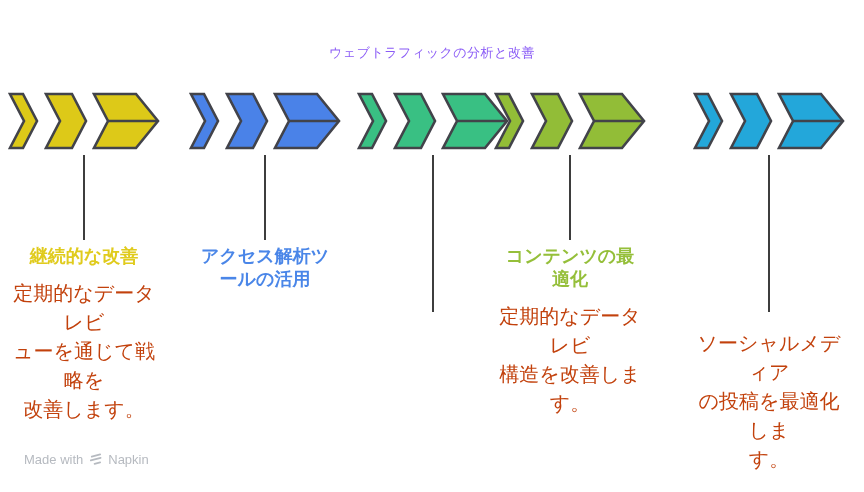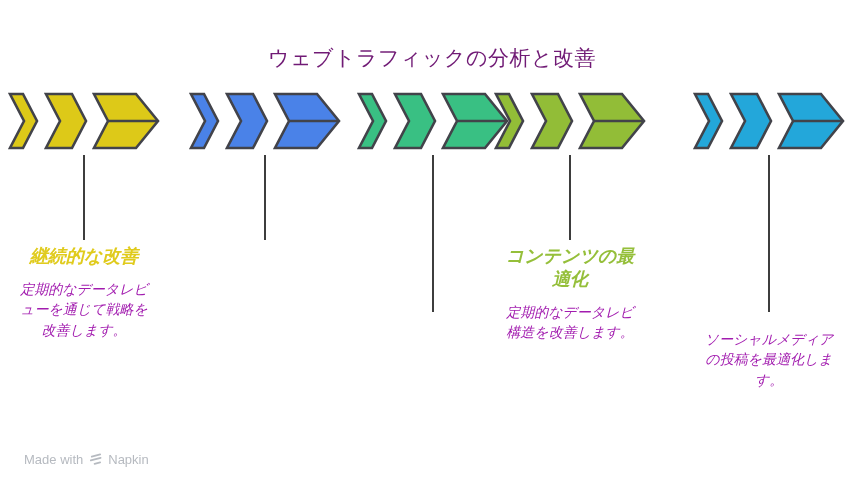--- a/index.html
+++ b/index.html
@@ -2,44 +2,44 @@
 <html><head>
 <meta charset="utf-8">
 <style>
   html,body{margin:0;padding:0;background:#fff;}
   #canvas{
     position:relative;width:864px;height:492px;background:#ffffff;
     overflow:hidden;font-family:"Liberation Sans","DejaVu Sans",sans-serif;
   }
   .diagram-title{
     position:absolute;top:44px;left:0;width:100%;text-align:center;
-    font-size:21px;letter-spacing:.5px;color:#701a75;
+    font-size:13px;letter-spacing:.5px;color:#8b5cf6;
   }
-  .step{position:absolute;top:92px;width:168px;height:380px;font-style:italic;}
+  .step{position:absolute;top:92px;width:168px;height:380px;}
   .step .arrows{display:block;margin:0 auto;}
   .arrow-shape{stroke:#42434a;stroke-width:2.6;stroke-linejoin:miter;}
   .arrow-midline{stroke:#42434a;stroke-width:2.6;}
   .connector{
     position:absolute;left:50%;top:63px;width:1.5px;margin-left:-1px;
     background:#3d3d3d;
   }
   .step.low-text .connector{height:85px;}
   .step.high-text .connector{height:157px;}
   .textblock{
     position:absolute;left:50%;transform:translateX(-50%);
     width:160px;text-align:center;
   }
   .step.low-text  .textblock{top:153px;}
   .step.high-text .textblock{top:226px;}
   .step-heading{
     font-size:18px;font-weight:700;line-height:1.28;
     white-space:pre-line;margin:0;
   }
   .step-body{
-    font-size:14px;line-height:1.45;color:#a21caf;
+    font-size:20px;line-height:1.45;color:#c2410c;
     white-space:pre-line;margin:11px 0 0 0;
   }
   
   .step:nth-of-type(1){left:13px;}
   .step:nth-of-type(2){left:181px;}
   .step:nth-of-type(3){left:349px;}
   .step:nth-of-type(4){left:486px;}
   .step:nth-of-type(5){left:685px;}
   .watermark{
     position:absolute;left:24px;top:452px;display:flex;align-items:center;
@@ -56,20 +56,22 @@
 
   <div class="step low-text">
     <svg class="arrows" width="152" height="58" viewBox="0 0 152 58">
       <polygon class="arrow-shape" points="2,2 15,2 29,29 15,56 2,56 16,29" fill="#4a82e8"></polygon>
       <polygon class="arrow-shape" points="38,2 64,2 78,29 64,56 38,56 52,29" fill="#4a82e8"></polygon>
       <polygon class="arrow-shape" points="86,2 128,2 150,29 128,56 86,56 100,29" fill="#4a82e8"></polygon>
       <line class="arrow-midline" x1="100" y1="29" x2="150" y2="29"></line>
     </svg>
     <div class="connector"></div>
     <div class="textblock">
+      <div class="step-heading" style="color: rgb(74, 134, 232);">アクセス解析ツ
+ールの活用</div>
     </div>
   </div>
 
   <div class="step high-text">
     <svg class="arrows" width="152" height="58" viewBox="0 0 152 58">
       <polygon class="arrow-shape" points="2,2 15,2 29,29 15,56 2,56 16,29" fill="#39c083"></polygon>
       <polygon class="arrow-shape" points="38,2 64,2 78,29 64,56 38,56 52,29" fill="#39c083"></polygon>
       <polygon class="arrow-shape" points="86,2 128,2 150,29 128,56 86,56 100,29" fill="#39c083"></polygon>
       <line class="arrow-midline" x1="100" y1="29" x2="150" y2="29"></line>
     </svg>

